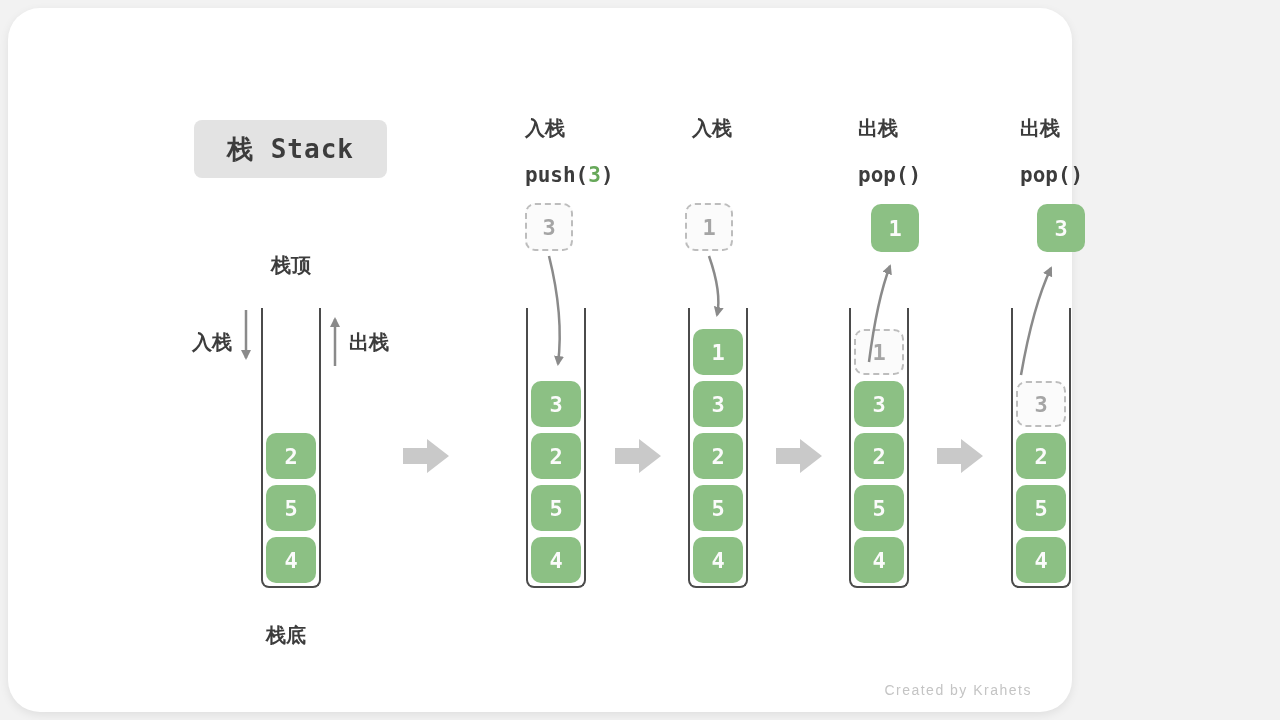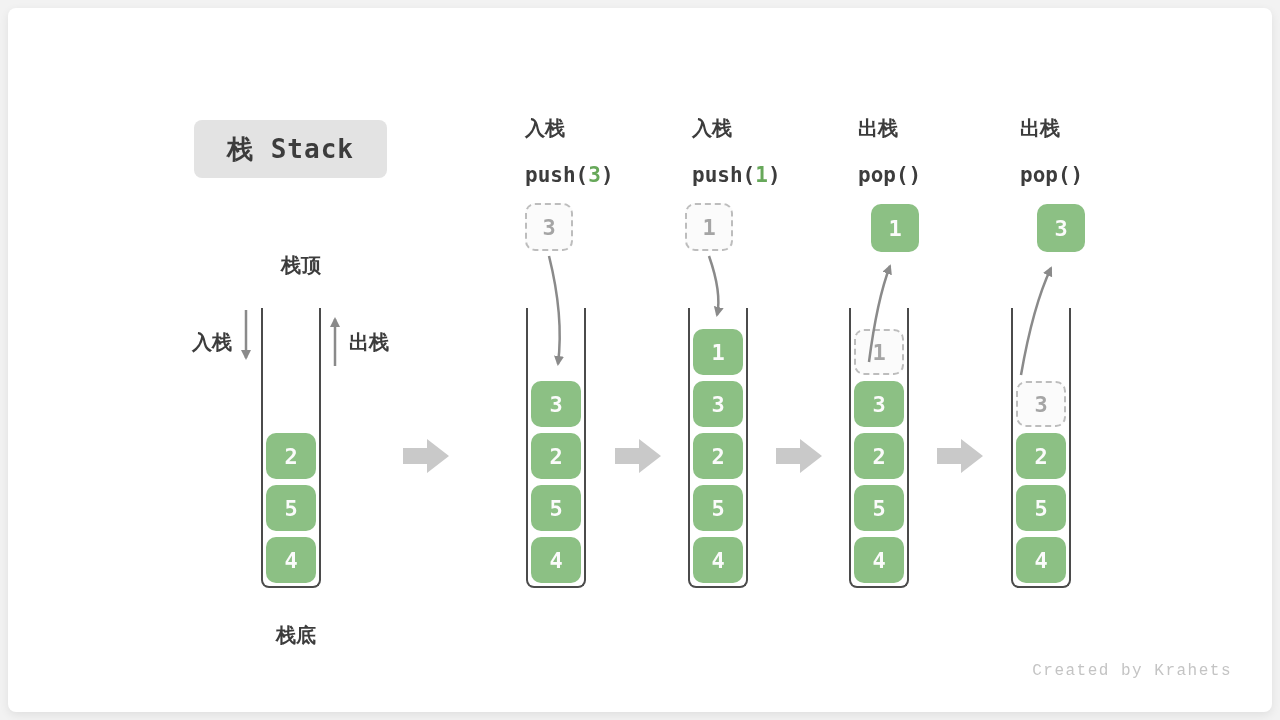--- a/index.html
+++ b/index.html
@@ -3,22 +3,22 @@
 <meta charset="utf-8">
 <style>
   html,body{margin:0;padding:0;}
   body{
     width:1280px;height:720px;
     background:#f2f2f2;
     font-family:"Liberation Sans","DejaVu Sans",sans-serif;
     position:relative;overflow:hidden;
   }
   .card{
-    position:absolute;left:8px;top:8px;width:1264px;height:704px;
-    background:#ffffff;border-radius:8px;
+    position:absolute;left:8px;top:8px;width:1064px;height:704px;
+    background:#ffffff;border-radius:32px;
     box-shadow:0 3px 10px rgba(0,0,0,.08);
   }
   
   .title-box{
     position:absolute;left:186px;top:112px;width:193px;height:58px;
     background:#e3e3e3;border-radius:8px;
     display:flex;align-items:center;justify-content:center;
     font-family:"DejaVu Sans Mono","Liberation Mono",monospace;
     font-weight:700;font-size:26px;color:#3c3c3c;letter-spacing:1px;
   }
@@ -62,47 +62,46 @@
     background:#fbfbfb;border:2px dashed #bdbdbd;color:#a5a5a5;font-weight:600;
   }
   .float-box.green{
     background:#8cc084;color:#fbfbfb;font-weight:700;
   }
   
   .side-label{
     position:absolute;font-size:20px;font-weight:700;color:#3c3c3c;
   }
   .tb-label{
-    position:absolute;width:60px;text-align:right;
+    position:absolute;width:60px;text-align:center;
     font-size:20px;font-weight:700;color:#3c3c3c;
   }
   svg.overlay{position:absolute;left:0;top:0;pointer-events:none;}
   .watermark{
-    position:absolute;right:40px;top:654px;
-    font-family:Liberation Mono, monospace;
-    font-size:16px;letter-spacing:1.5px;color:#c4c4c4;
+    position:absolute;right:40px;top:674px;
+    font-family:Liberation Sans, sans-serif;
+    font-size:14px;letter-spacing:1.5px;color:#c4c4c4;
   }
 </style>
 </head>
 <body>
 
 <div class="card">
 
   <div class="title-box">
     <span>栈 Stack</span>
   </div>
 
   <div class="hdr" style="left:517px">
     <div class="cn">入栈</div>
     <div class="code"><span>push(</span><span class="arg">3</span><span>)</span></div>
   </div>
 
   <div class="hdr" style="left:684px">
     <div class="cn">入栈</div>
-    <div class="code"><span>push(</span><span class="arg">1</span><span>)</span></div>
   </div>
 
   <div class="hdr" style="left:850px">
     <div class="cn">出栈</div>
     <div class="code"><span>pop(</span><span class="arg"></span><span>)</span></div>
   </div>
 
   <div class="hdr" style="left:1012px">
     <div class="cn">出栈</div>
     <div class="code"><span>pop(</span><span class="arg"></span><span>)</span></div>

